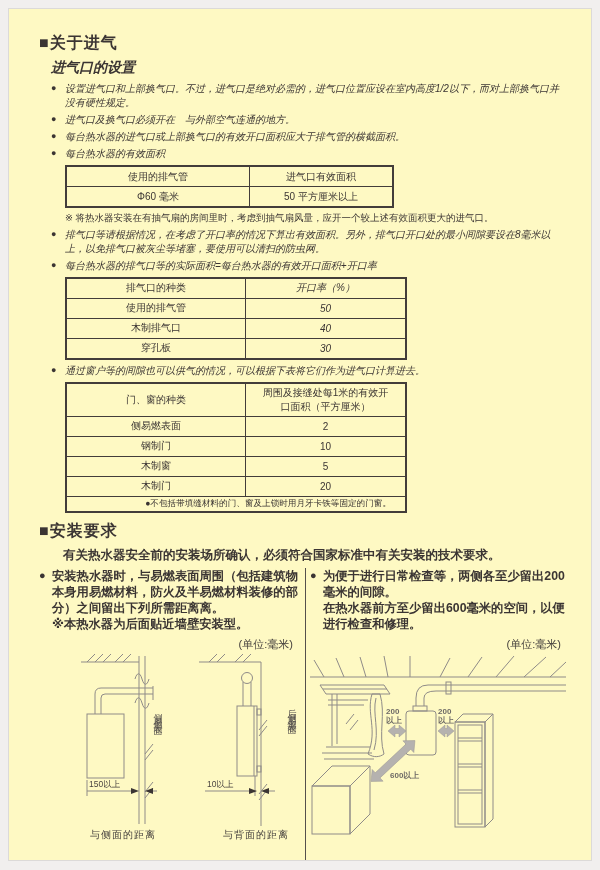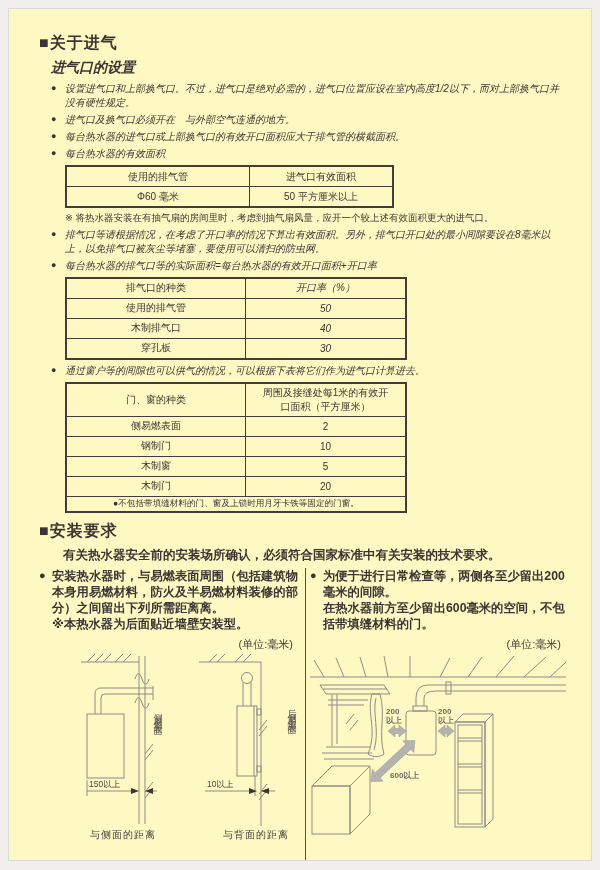--- a/index.html
+++ b/index.html
@@ -25,21 +25,21 @@
   table.t th,table.t td{
     border:1px solid #433d3a;font-weight:normal;font-size:10px;
     text-align:center;padding:2px 16px;height:15px;
   }
   table.t1 th:first-child,table.t1 td:first-child{width:150px;}
   table.t1 th:last-child, table.t1 td:last-child{width:110px;}
   table.t2 th:first-child,table.t2 td:first-child{width:146px;}
   table.t2 th:last-child, table.t2 td:last-child{width:127px;font-style:italic;}
   table.t3 th:first-child,table.t3 td:first-child{width:146px;}
   table.t3 th:last-child, table.t3 td:last-child{width:127px;}
-  table.t3 td.foot{font-size:8.6px;text-align:center;height:12px;padding:1px 7px;}
+  table.t3 td.foot{font-size:8.6px;text-align:right;height:12px;padding:1px 14px;}
   
   .sec2{margin-top:8px;}
   .intro{font-size:12.5px;font-weight:bold;margin:4px 0 4px 24px;}
   .cols{display:flex;align-items:stretch;}
   .colL{width:266px;box-sizing:border-box;padding-right:6px;}
   .colR{flex:1;border-left:1px solid #55504c;box-sizing:border-box;padding-left:4px;}
   .bbul{display:flex;font-size:12.3px;font-weight:bold;line-height:1.32;}
   .bbul .mark{flex:0 0 13px;font-size:11px;}
   .bbul .bt{flex:1;}
   .bnote{font-size:12.3px;font-weight:bold;margin-left:13px;line-height:1.32;}
@@ -224,21 +224,21 @@
             <div class="diagcap">与背面的距离</div>
           </div>
         </div>
       </div>
 
       <div class="colR">
         <div class="bbul">
           <span class="mark">●</span>
           <div class="bt">为便于进行日常检查等，两侧各至少留出200毫米的间隙。</div>
         </div>
-        <div class="bnote">在热水器前方至少留出600毫米的空间，不包括带填缝材料的门。</div>
+        <div class="bnote">在热水器前方至少留出600毫米的空间，以便进行检查和修理。</div>
         <div class="unit">(单位:毫米)</div>
 
         <div class="diagC">
           <svg width="256" height="212" viewBox="0 0 256 212">
 
             <path class="ln" d="M0,23 H256"></path>
             <path class="ln" d="M14,23 L4,6 M34,23 L26,4 M56,23 L50,3 M78,23 L74,2 M100,23 L100,2 M130,23 L140,4 M158,23 L172,3 M186,23 L204,2 M214,23 L236,3 M240,23 L256,8"></path>
 
             <path class="ln" d="M118,31 H256 M126,37 H256"></path>
             <rect class="ln" x="136" y="28" width="5" height="12"></rect>

